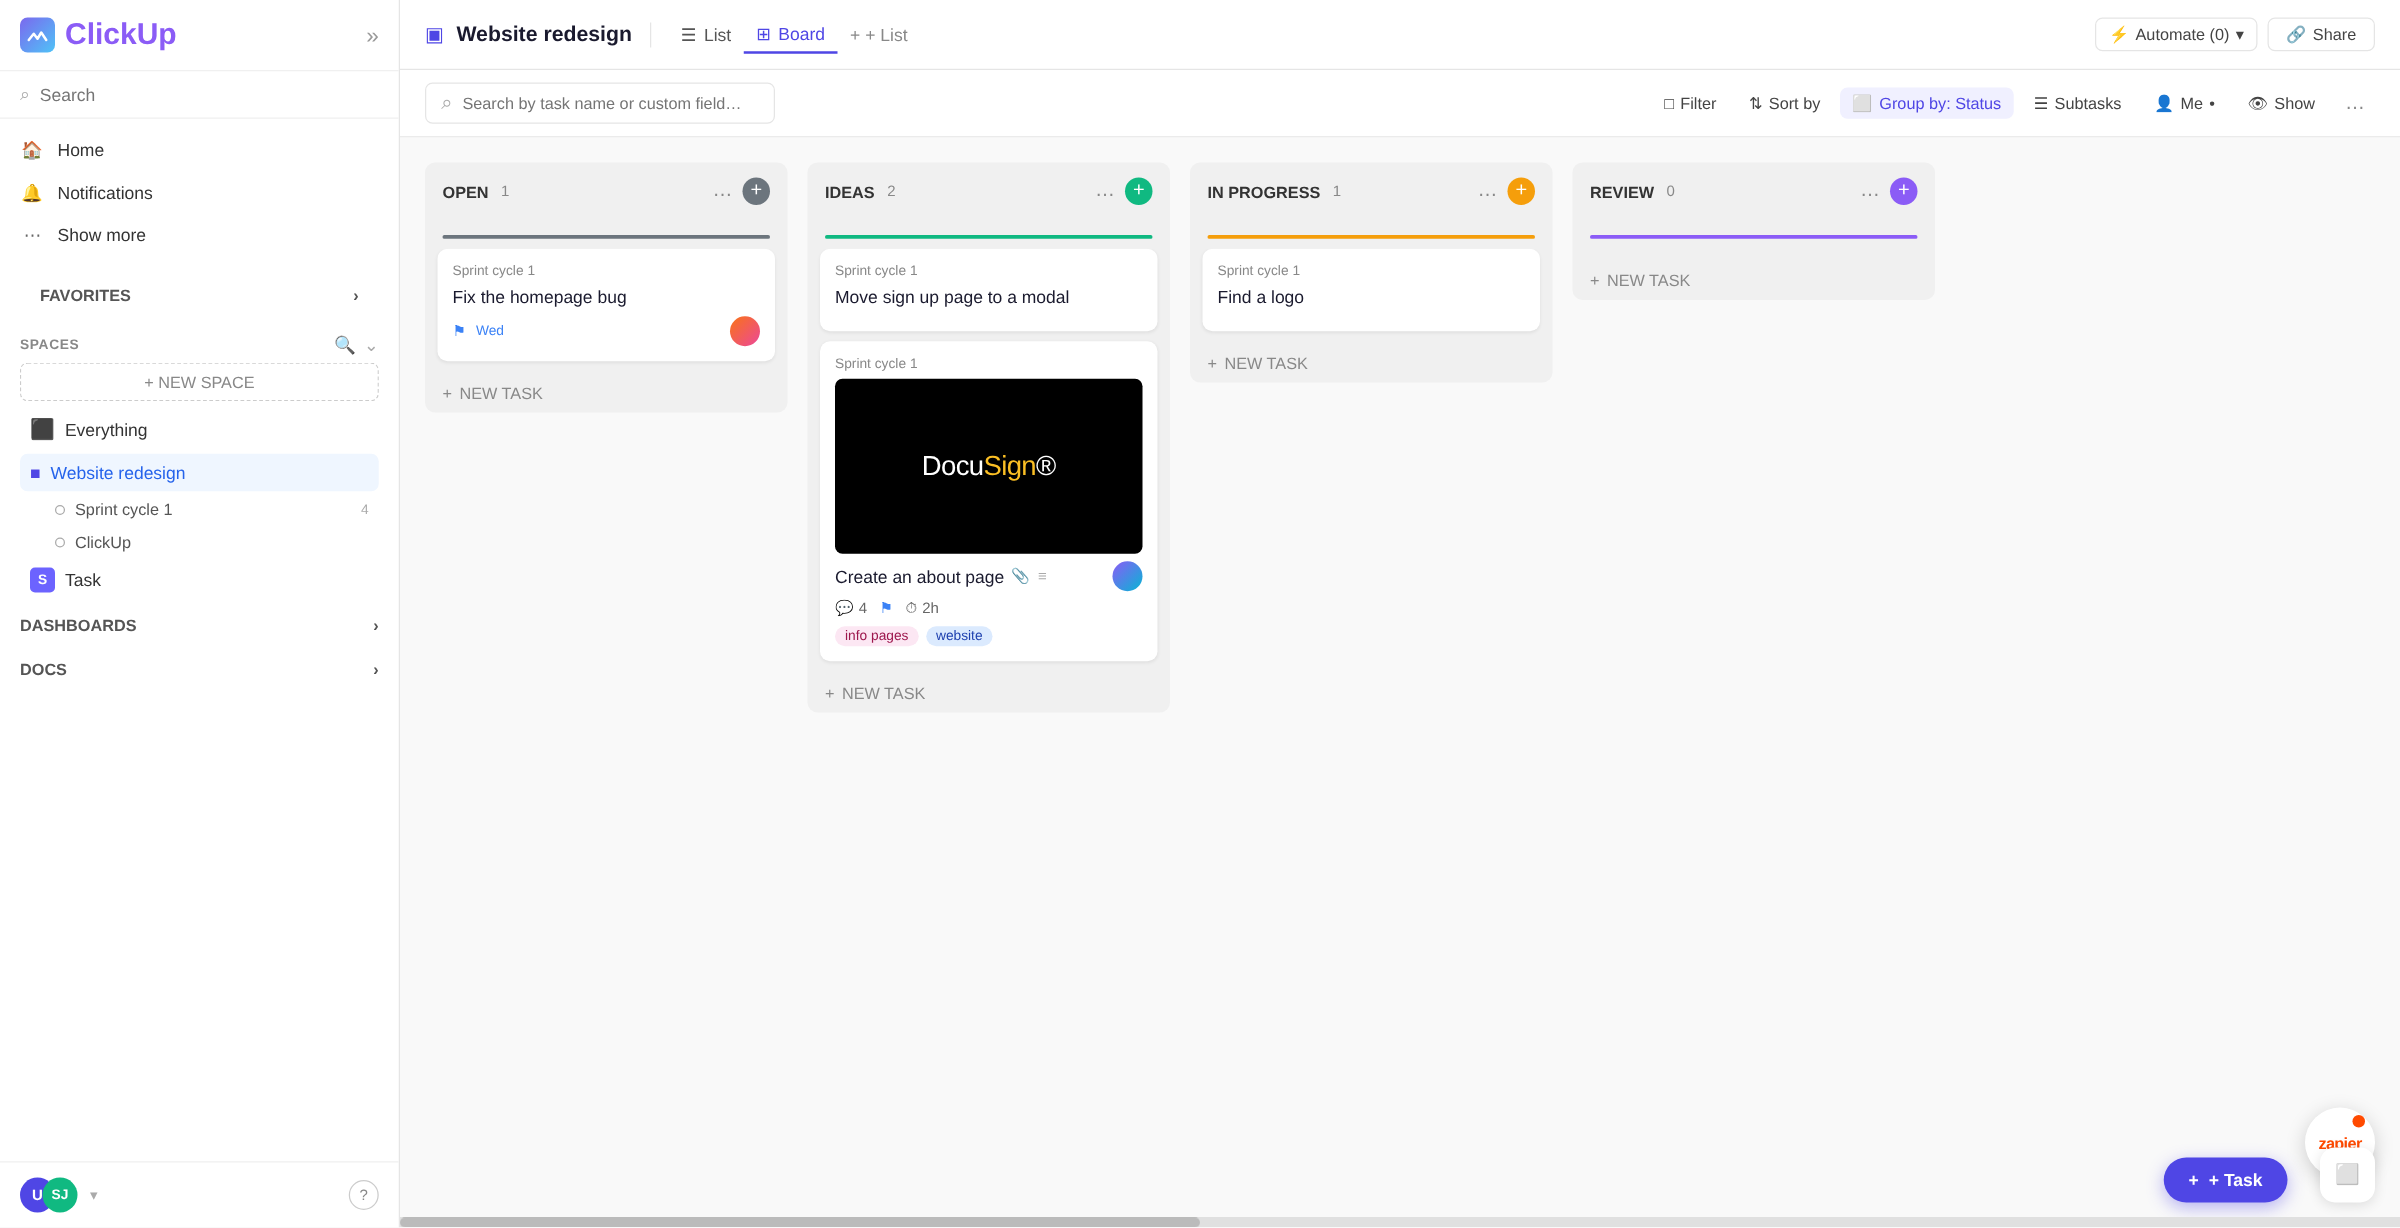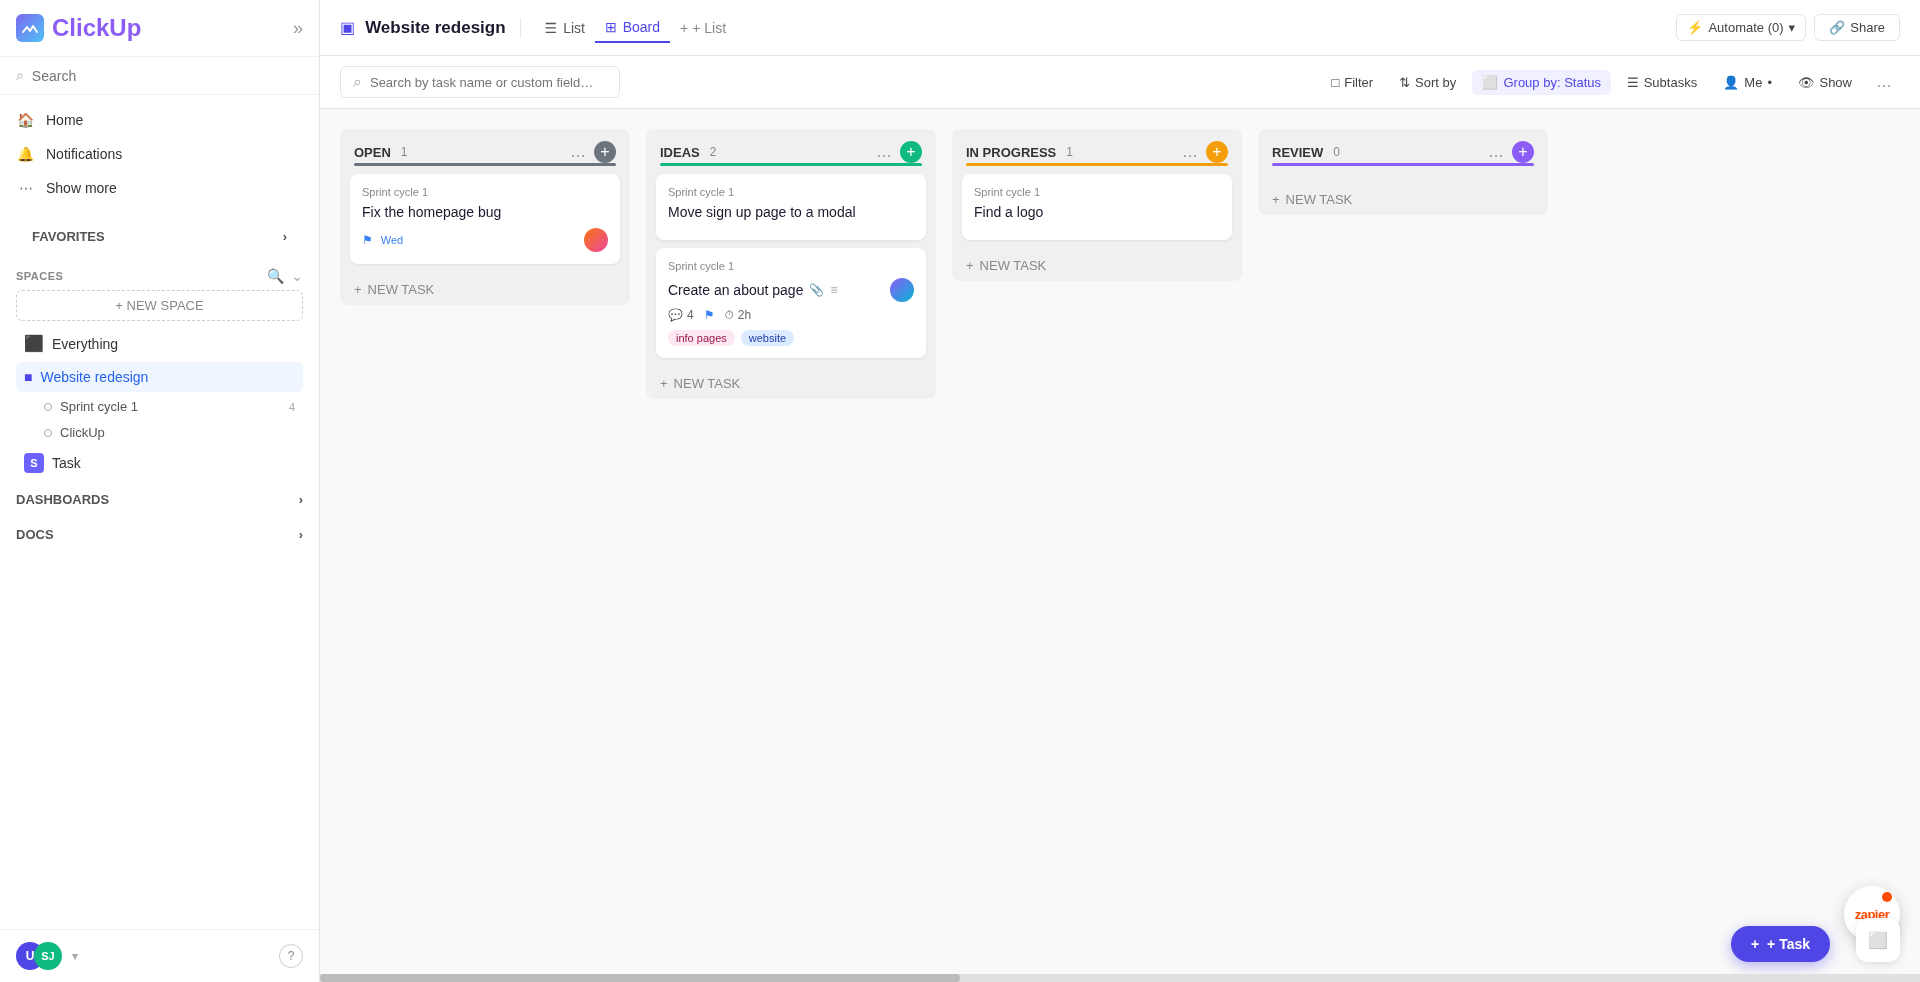--- a/index.html
+++ b/index.html
@@ -173,21 +173,21 @@
       width: 290px;
       min-width: 290px;
       background: #f0f0f0;
       border-radius: 8px;
       display: flex;
       flex-direction: column;
       max-height: calc(982px - 160px);
     }
     .col-header {
       display: flex; align-items: center;
-      padding: 12px 14px 0;
+      padding: 12px 14px 24px;
       gap: 6px;
     }
     .col-status-bar {
       height: 3px; border-radius: 2px;
       margin: 0 14px 8px;
     }
     .col-name { font-size: 13px; font-weight: 700; color: #333; }
     .col-count { font-size: 12px; color: #888; margin-left: 4px; }
     .col-actions { margin-left: auto; display: flex; gap: 4px; align-items: center; }
     .col-action-btn { background: none; border: none; cursor: pointer; color: #888; font-size: 16px; padding: 2px 4px; border-radius: 4px; }
@@ -469,20 +469,23 @@
         </div>
       </div>
       <div class="col-status-bar" style="background:#10b981;"></div>
       <div class="col-cards">
         <div class="card">
           <div class="card-sprint">Sprint cycle 1</div>
           <div class="card-title">Move sign up page to a modal</div>
         </div>
         <div class="card">
           <div class="card-sprint">Sprint cycle 1</div>
+          <div class="docusign-img">
+            <span class="docusign-text">Docu<span>Sign</span>®</span>
+          </div>
           <div style="display:flex;align-items:center;gap:6px;margin-top:6px;">
             <span class="card-title" style="margin-bottom:0;">Create an about page</span>
             <span style="color:#aaa;font-size:12px;">📎</span>
             <span style="color:#aaa;font-size:12px;">≡</span>
             <div style="width:24px;height:24px;border-radius:50%;background:linear-gradient(135deg,#8b5cf6,#06b6d4);margin-left:auto;flex-shrink:0;"></div>
           </div>
           <div class="card-meta">
             <span class="meta-item">
               <span class="meta-icon">💬</span>
               <span>4</span>

